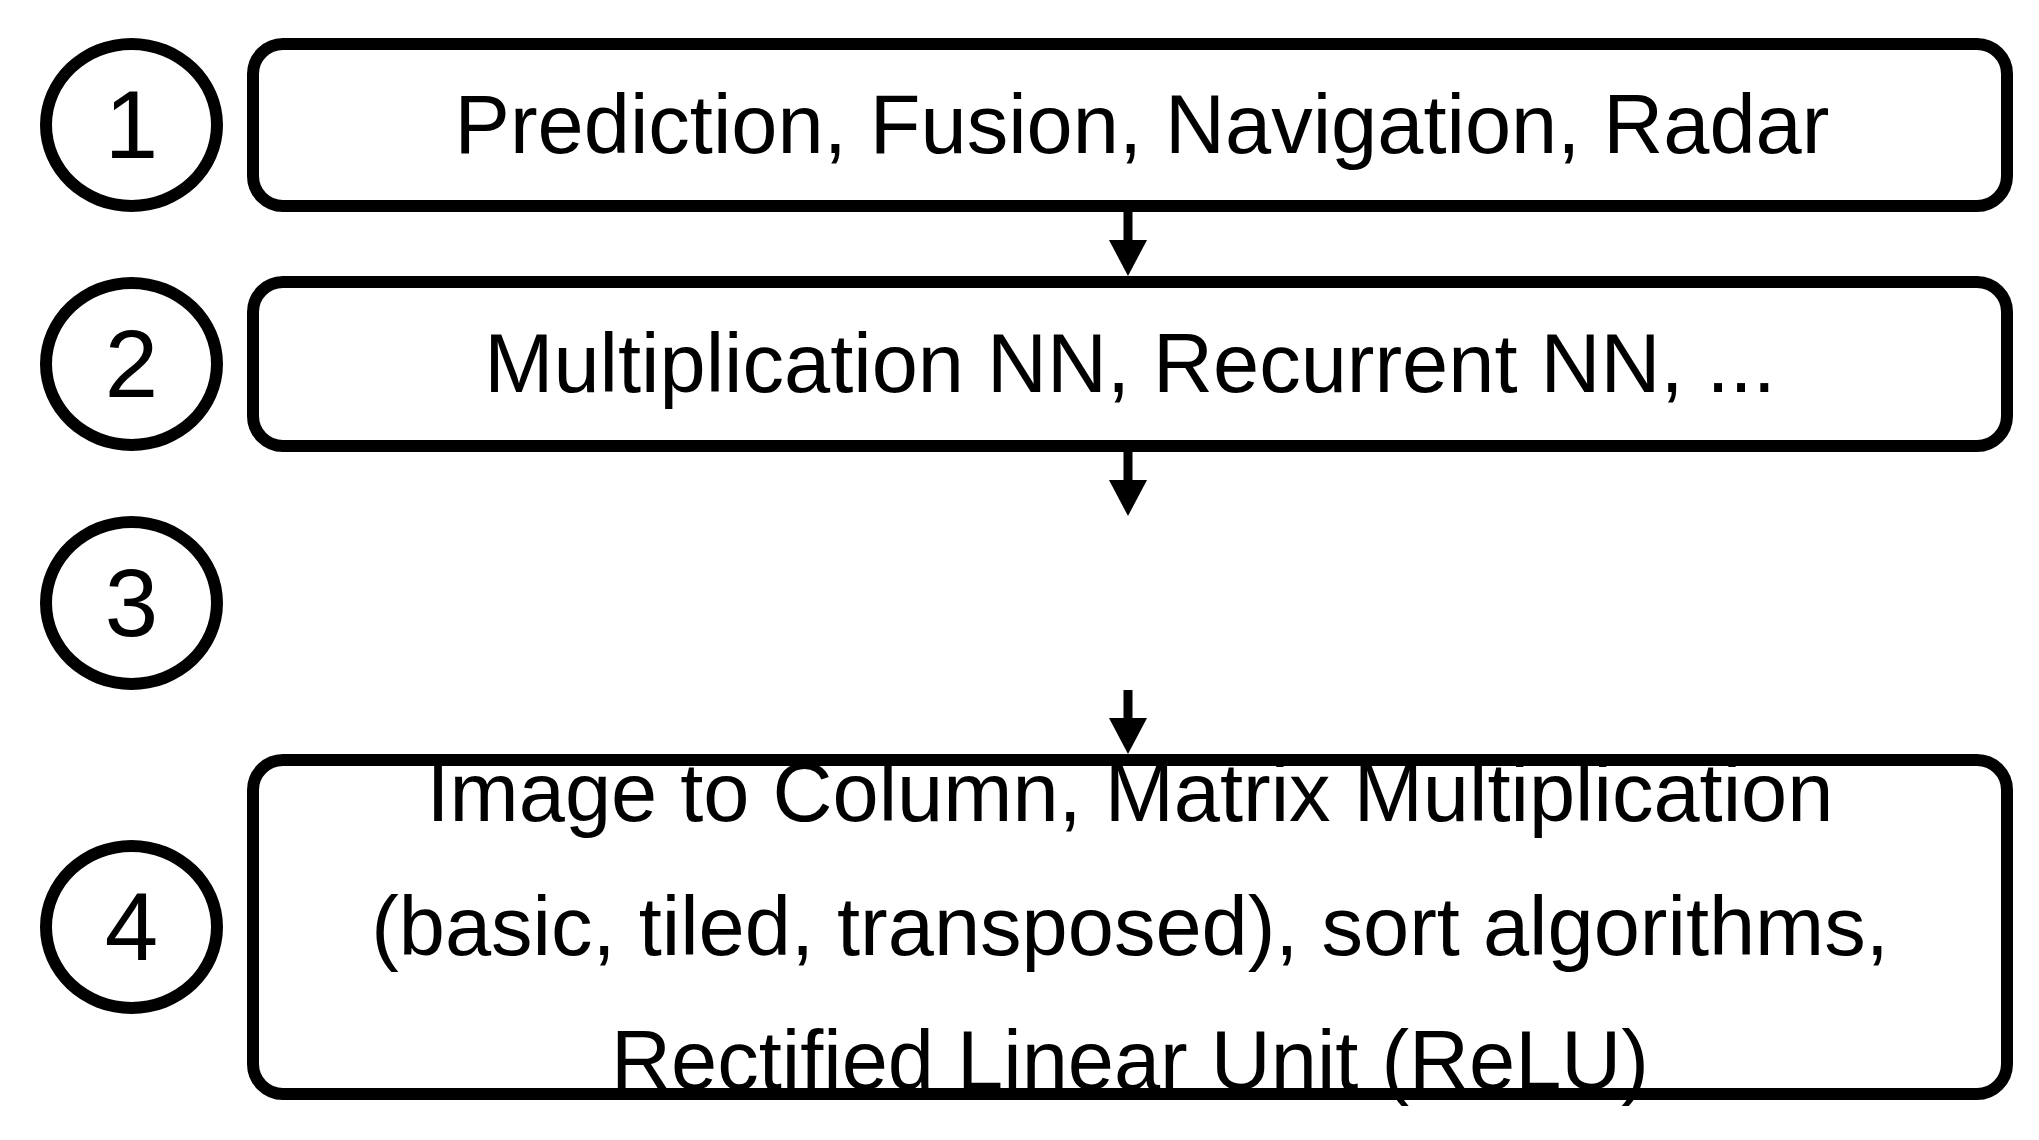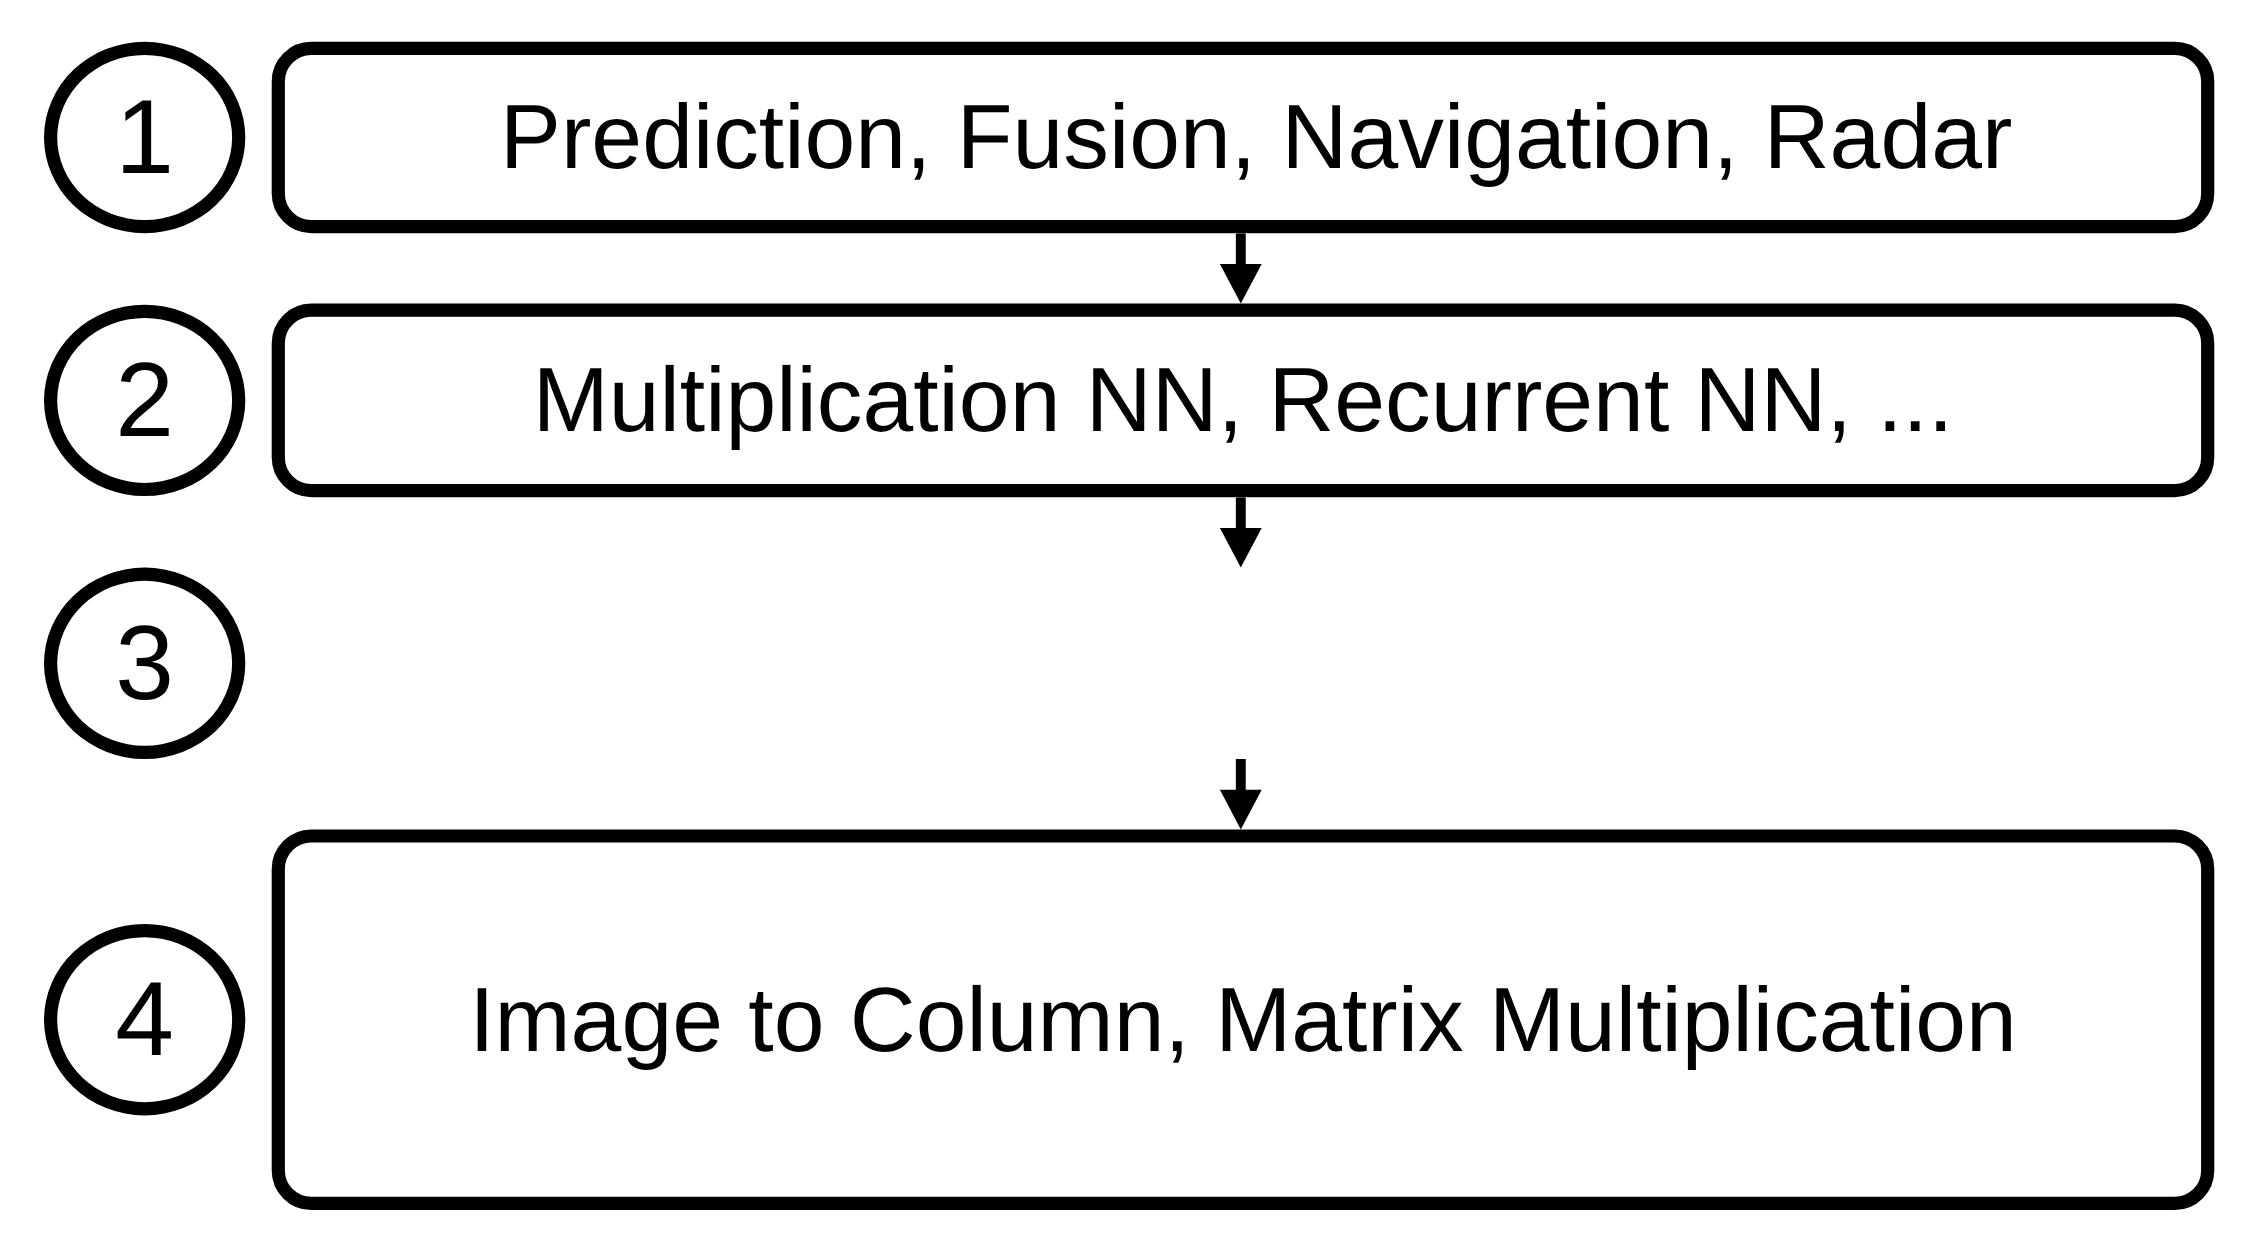--- a/index.html
+++ b/index.html
@@ -107,15 +107,17 @@
   <svg class="flow-arrow arrow-3" viewBox="0 0 44 64">
     <line x1="22" y1="0" x2="22" y2="32" stroke="#000000" stroke-width="9"></line>
     <polygon points="3,28 41,28 22,64" fill="#000000"></polygon>
   </svg>
 
   <div class="step-circle circle-4">
     <span class="step-number">4</span>
   </div>
   <div class="step-box box-4">
     <div class="box-line">Image to Column, Matrix Multiplication</div>
+    <div class="box-line">(basic, tiled, transposed), sort algorithms,</div>
+    <div class="box-line">Rectified Linear Unit (ReLU)</div>
   </div>
 
 </div>
 
 </body></html>

